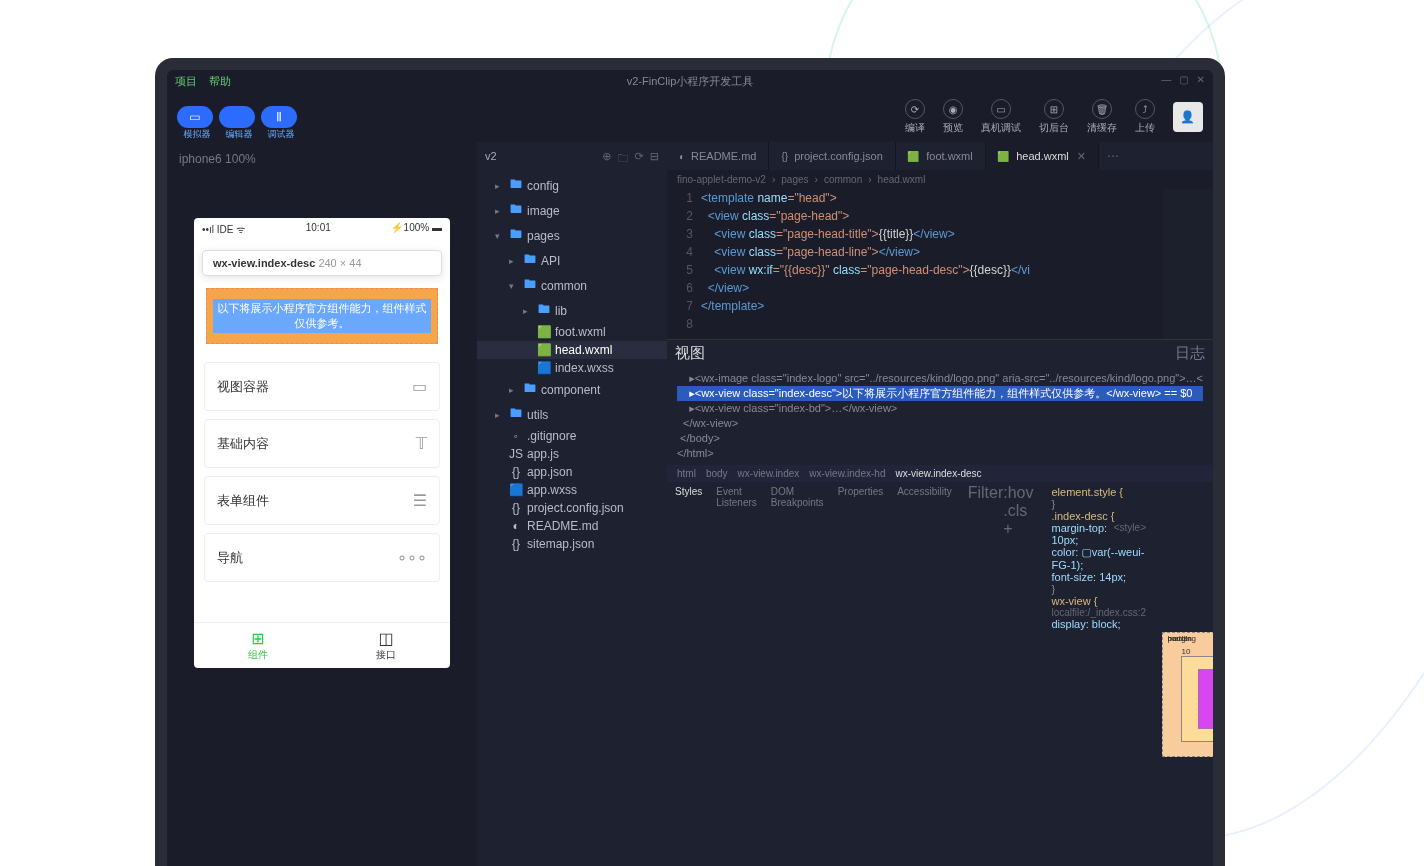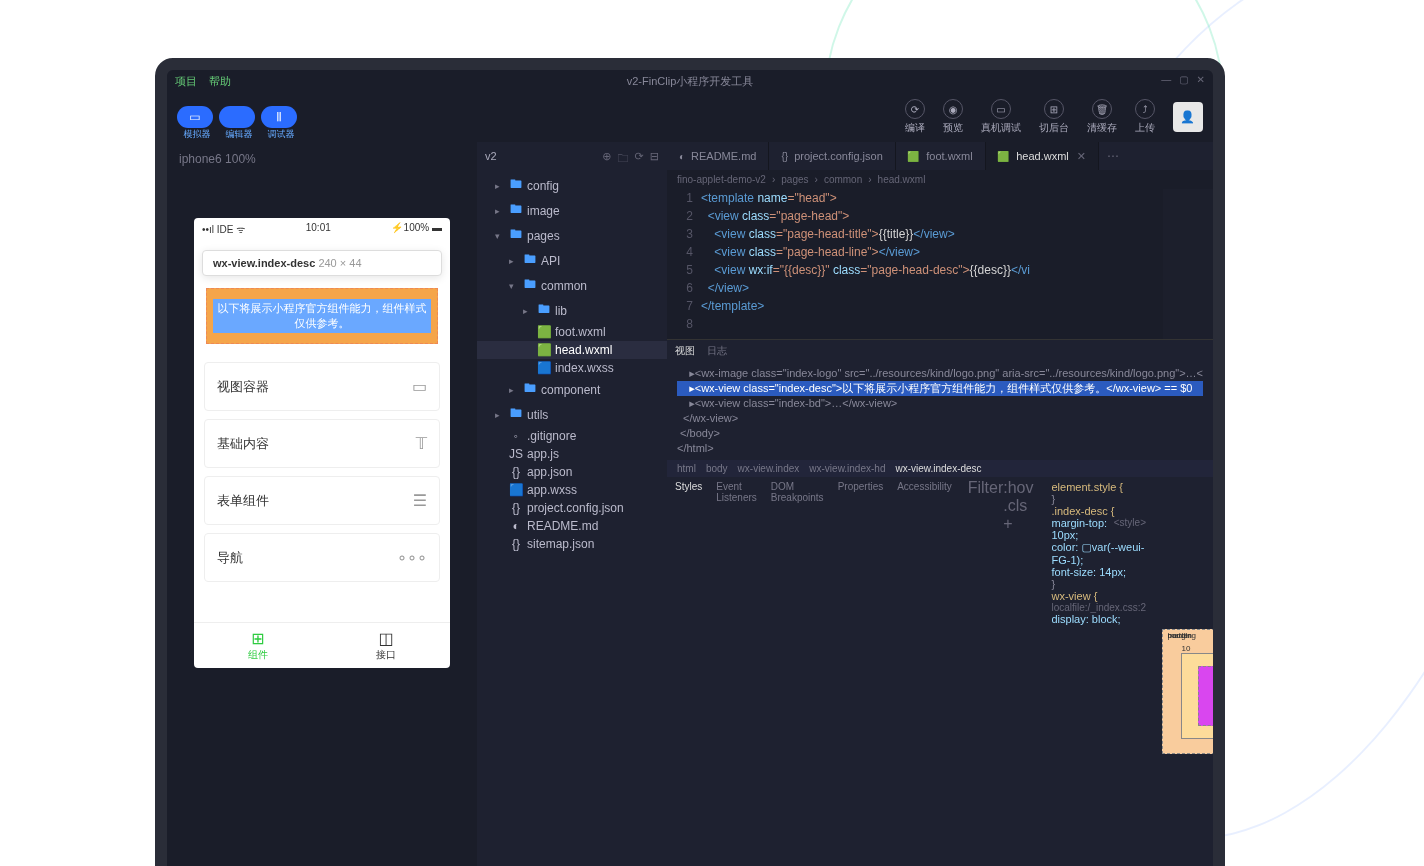--- a/index.html
+++ b/index.html
@@ -78,21 +78,21 @@
 .code { flex: 0 0 150px; display: flex; font-family: Consolas, monospace; font-size: 12px; overflow: hidden; position: relative; }
 .gutter { width: 34px; text-align: right; padding-right: 8px; color: #556; }
 .gutter div { line-height: 18px; }
 .lines { flex: 1; }
 .lines div { line-height: 18px; white-space: pre; }
 .tag { color: #5a9bd4; } .attr { color: #9cdcfe; } .str { color: #ce9178; } .txt { color: #d4d4d4; }
 .minimap { position: absolute; right: 0; top: 0; width: 50px; height: 100%; background: #1e2130; opacity: 0.5; }
 
 
 .devtools { flex: 1; display: flex; flex-direction: column; background: #1e2130; border-top: 1px solid #333; min-height: 0; }
-.dt-tabs { display: flex; padding: 4px 8px; gap: 12px; font-size: 10px; color: #778; }
+.dt-tabs { display: flex; padding: 4px 8px; gap: 12px; font-size: 15px; color: #778; justify-content: space-between; }
 .dt-tabs .dtt.active { color: #ddd; }
 .dom { padding: 4px 10px; font-family: Consolas, monospace; font-size: 11px; color: #889; flex: 0 0 auto; }
 .dom div { line-height: 15px; white-space: pre; overflow: hidden; }
 .dom .hl { background: #2b5bbf; color: #fff; }
 .dompath { padding: 3px 10px; font-size: 10px; color: #778; background: #22253a; display: flex; gap: 10px; }
 .dompath .cur { color: #ddd; }
 .styles-row { display: flex; flex: 1; min-height: 0; }
 .styles { flex: 1; display: flex; flex-direction: row; }
 .st-tabs { display: flex; padding: 4px 8px; gap: 14px; font-size: 10px; color: #778; }
 .st-tabs .stt.active { color: #ddd; border-bottom: 1px solid #ddd; }

